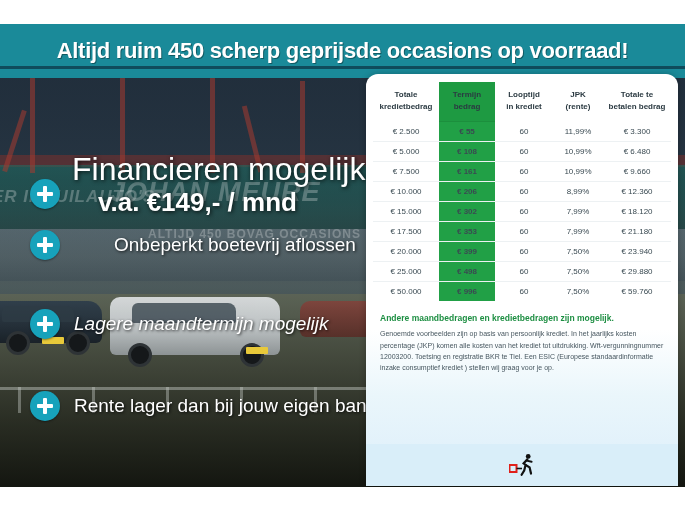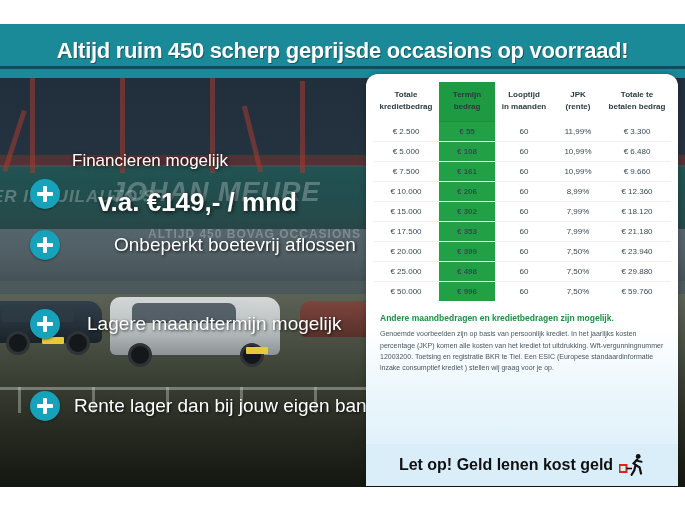--- a/index.html
+++ b/index.html
@@ -187,21 +187,21 @@
     width: 340px;
   }
   #hero .bullet-wrap {
     position: absolute;
     left: 4px; top: 28px;
   }
   #hero-line1 {
     position: absolute;
     left: 46px; top: 0;
     color: #ffffff;
-    font-size: 17px;
+    font-size: 32px;
     font-weight: normal;
     text-shadow: 1px 1px 4px rgba(0,0,0,.85);
     white-space: nowrap;
   }
   #hero-line2 {
     position: absolute;
     left: 72px; top: 36px;
     color: #ffffff;
     font-size: 26px;
     font-weight: bold;
@@ -355,21 +355,21 @@
       <div id="hero-line2">v.a. €149,- / mnd</div>
     </div>
 
     <div class="feat" style="left:30px; top:161px;gap:40px;">
       <div class="bullet"></div>
       <div class="feat-text" style="margin-left:14px;">Onbeperkt boetevrij aflossen</div>
     </div>
 
     <div class="feat" style="left:30px; top:240px;">
       <div class="bullet"></div>
-      <div class="feat-text" style="margin-left:27px;">Lagere maandtermijn mogelijk</div>
+      <div class="feat-text" style="margin-left:14px;font-style:italic;">Lagere maandtermijn mogelijk</div>
     </div>
 
     <div class="feat" style="left:30px; top:322px;">
       <div class="bullet"></div>
       <div class="feat-text" style="margin-left:14px;">Rente lager dan bij jouw eigen bank</div>
     </div>
   </div>
 
   <div id="card">
 
@@ -386,21 +386,21 @@
           <th>
             <span>Totale</span><br>
             <span>kredietbedrag</span>
           </th>
           <th class="hl">
             <span>Termijn</span><br>
             <span>bedrag</span>
           </th>
           <th>
             <span>Looptijd</span><br>
-            <span>in maanden</span>
+            <span>in krediet</span>
           </th>
           <th>
             <span>JPK</span><br>
             <span>(rente)</span>
           </th>
           <th>
             <span>Totale te</span><br>
             <span>betalen bedrag</span>
           </th>
         </tr>
@@ -471,21 +471,20 @@
           </tr>
         </tbody>
     </table>
 
     <div id="card-note">
       <div id="note-title">Andere maandbedragen en kredietbedragen zijn mogelijk.</div>
       <div id="note-body">Genoemde voorbeelden zijn op basis van persoonlijk krediet. In het jaarlijks kosten percentage (JKP) komen alle kosten van het krediet tot uitdrukking. Wft-vergunningnummer 12003200. Toetsing en registratie BKR te Tiel. Een ESIC (Europese standaardinformatie inzake consumptief krediet ) stellen wij graag voor je op.</div>
     </div>
 
     <div id="warning">
-      <div id="warning-text">Let op! Geld lenen kost geld</div>
       <svg id="warning-icon" width="26" height="24" viewBox="0 0 26 24">
         <rect x="0.5" y="12" width="7" height="7" fill="none" stroke="#e0201b" stroke-width="2"></rect>
         <path d="M7.5 15.5 H13" stroke="#111" stroke-width="1.6" fill="none"></path>
         <circle cx="19.2" cy="3.4" r="2.4" fill="#111"></circle>
         <path d="M18.4 6.3 L14.6 10.4 L16.6 12.0 L15.2 17.5 L12.6 21.8" stroke="#111" stroke-width="2.2" fill="none" stroke-linecap="round"></path>
         <path d="M17.0 12.2 L20.6 14.4 L22.0 20.6" stroke="#111" stroke-width="2.2" fill="none" stroke-linecap="round"></path>
         <path d="M17.6 7.6 L22.6 8.8" stroke="#111" stroke-width="2.0" fill="none" stroke-linecap="round"></path>
       </svg>
     </div>
   </div>

